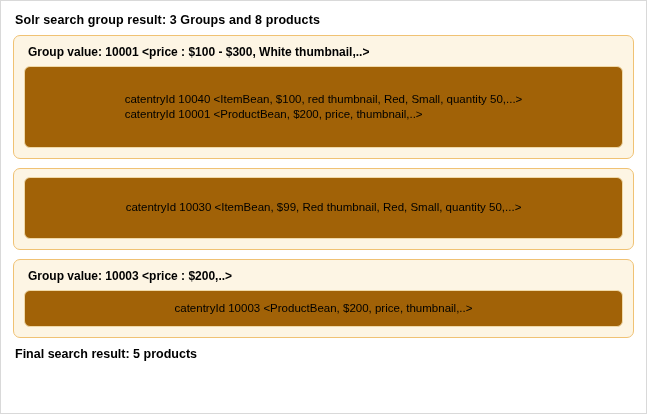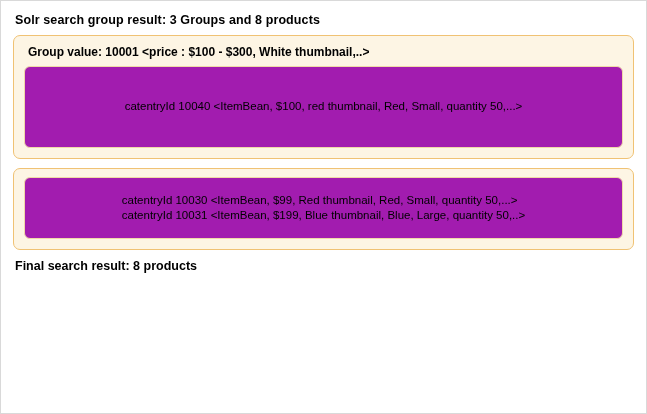--- a/index.html
+++ b/index.html
@@ -44,21 +44,21 @@
   .group-header {
     font-size: 12px;
     font-weight: bold;
     color: #000000;
     margin: 1px 0 7px 4px;
   }
   .items-box {
     box-sizing: border-box;
     border: 1px solid #f0d9a8;
     border-radius: 6px;
-    background: #a21caf;
+    background: #a16207;
     padding: 10px 8px 10px 8px;
     display: flex;
     flex-direction: column;
     align-items: center;
     justify-content: center;
   }
   .items-inner {
     display: inline-block;
     text-align: left;
   }
@@ -85,31 +85,39 @@
 
   <div class="title">Solr search group result: 3 Groups and 8 products</div>
 
   <div class="groups">
 
     <div class="group-box box-1">
       <div class="group-header">Group value: 10001 &lt;price : $100 - $300, White thumbnail,..&gt;</div>
       <div class="items-box">
         <div class="items-inner">
           <div class="item-line">catentryId 10040 &lt;ItemBean, $100, red thumbnail, Red, Small, quantity 50,...&gt;</div>
+          <div class="item-line">catentryId 10001 &lt;ProductBean, $200, price, thumbnail,..&gt;</div>
         </div>
       </div>
     </div>
 
     <div class="group-box box-2">
       <div class="items-box">
         <div class="items-inner">
           <div class="item-line">catentryId 10030 &lt;ItemBean, $99, Red thumbnail, Red, Small, quantity 50,...&gt;</div>
-          <div class="item-line">catentryId 10031 &lt;ItemBean, $199, Blue thumbnail, Blue, Large, quantity 50,..&gt;</div>
         </div>
       </div>
     </div>
 
+    <div class="group-box box-3">
+      <div class="group-header">Group value: 10003 &lt;price : $200,..&gt;</div>
+      <div class="items-box">
+        <div class="items-inner">
+          <div class="item-line">catentryId 10003 &lt;ProductBean, $200, price, thumbnail,..&gt;</div>
+        </div>
+      </div>
+    </div>
 
   </div>
 
-  <div class="footer">Final search result: 8 products</div>
+  <div class="footer">Final search result: 5 products</div>
 
 </div>
 
 </body></html>

